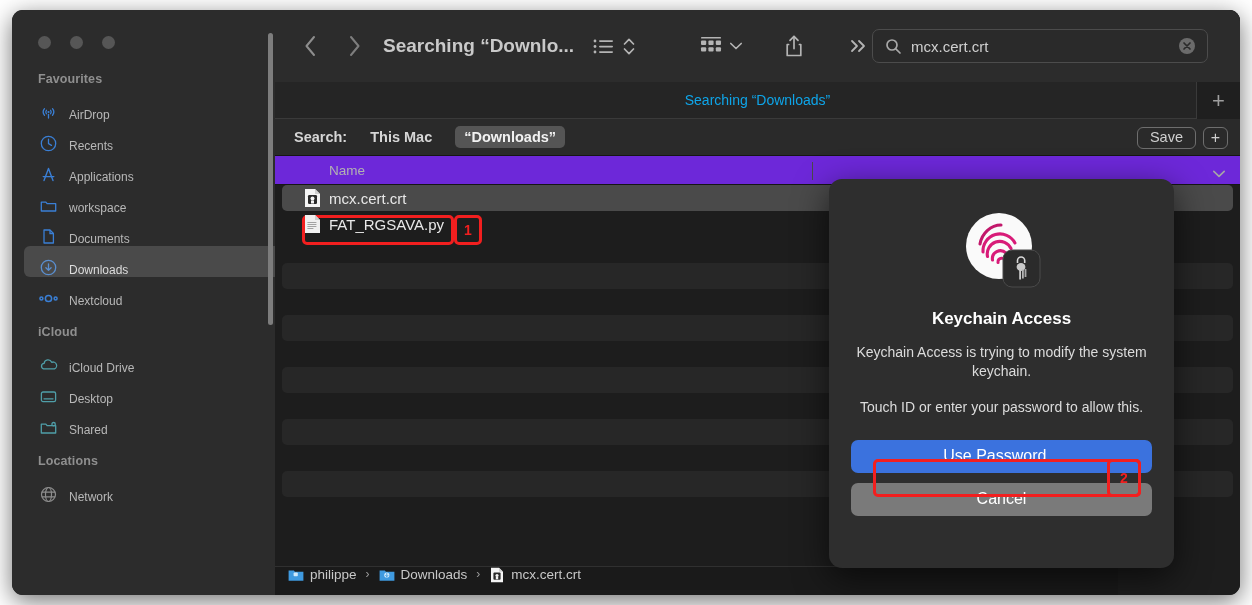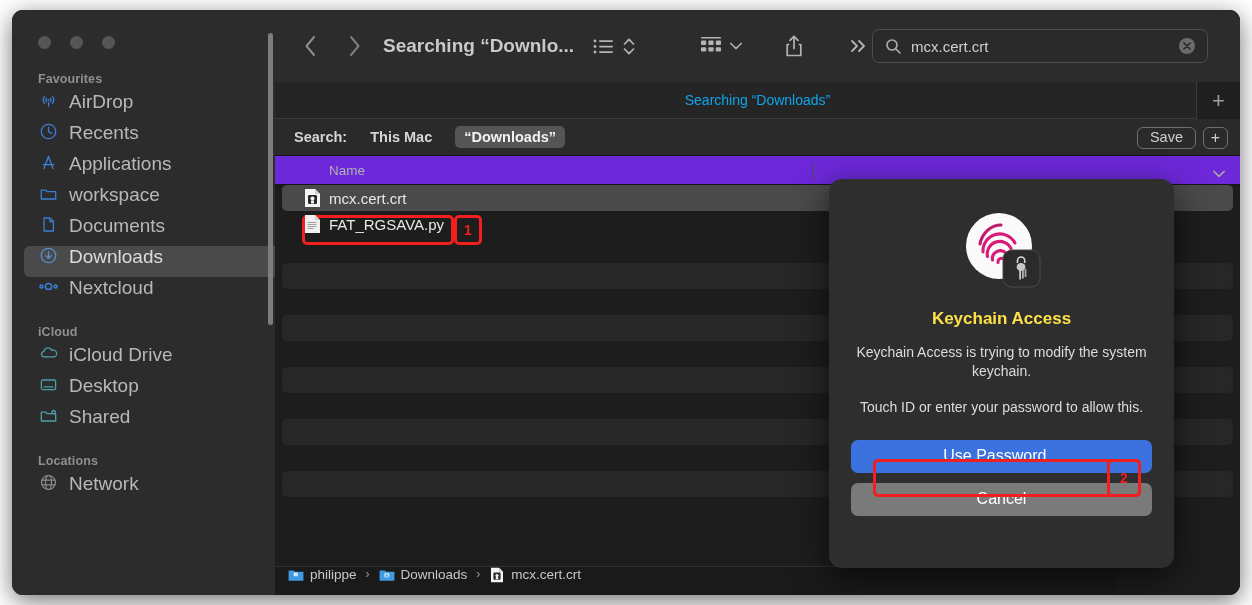--- a/index.html
+++ b/index.html
@@ -29,24 +29,24 @@
   }
   .traffic { position: absolute; left: 26px; top: 26px; display: flex; gap: 19px; }
   .light { width: 13px; height: 13px; border-radius: 50%; background: #565656; }
 
   .sb-scroll { position: absolute; left: 0; top: 62px; width: 309px; height: 523px; }
   .sb-group-title {
     font-size: 12.5px; font-weight: bold; color: #8f8f8f;
     padding: 0 0 5px 26px; letter-spacing: .1px;
   }
   .sb-item {
-    display: flex; align-items: flex-start;
+    display: flex; align-items: flex-end;
     height: 31px; margin: 0 12px 0 12px;
     padding-left: 14px; border-radius: 6px;
-    color: #b8b8b8; font-size: 19px;
+    color: #b8b8b8; font-size: 12px;
   }
   .sb-item.selected { background: #4a4a4a; color: #dcdcdc; }
   .sb-icon {
     width: 21px; height: 19px; margin-right: 10px;
     display: flex; align-items: center; justify-content: center; flex: none;
   }
   .sb-gap { height: 17px; }
   .sb-bar {
     position: absolute; left: 256px; top: 23px;
     width: 5px; height: 292px; border-radius: 3px; background: #7d7d7d;
@@ -141,21 +141,21 @@
 
   
   .dialog {
     position: absolute; left: 817px; top: 169px;
     width: 345px; height: 389px;
     background: #2e2e2e; border-radius: 13px;
     box-shadow: 0 10px 34px rgba(0,0,0,.62);
     text-align: center;
   }
   .fp-wrap { position: relative; width: 82px; height: 82px; margin: 29px auto 0; }
-  .dlg-title { font-size: 17px; font-weight: bold; color: #fde047; margin-top: 19px; }
+  .dlg-title { font-size: 17px; font-weight: bold; color: #ffffff; margin-top: 19px; }
   .dlg-msg { font-size: 14px; color: #dcdcdc; margin: 14px 27px 0; line-height: 1.35; }
   .dlg-sub { font-size: 14px; color: #dcdcdc; margin: 17px 30px 0; line-height: 1.35; }
   .dlg-btn {
     margin: 0 22px; height: 33px; border-radius: 7px;
     display: flex; align-items: center; justify-content: center;
     font-size: 16px; color: #fff;
   }
   .dlg-btn.primary { background: #3b72de; margin-top: 23px; }
   .dlg-btn.secondary { background: #7a7a7a; margin-top: 10px; }
 

